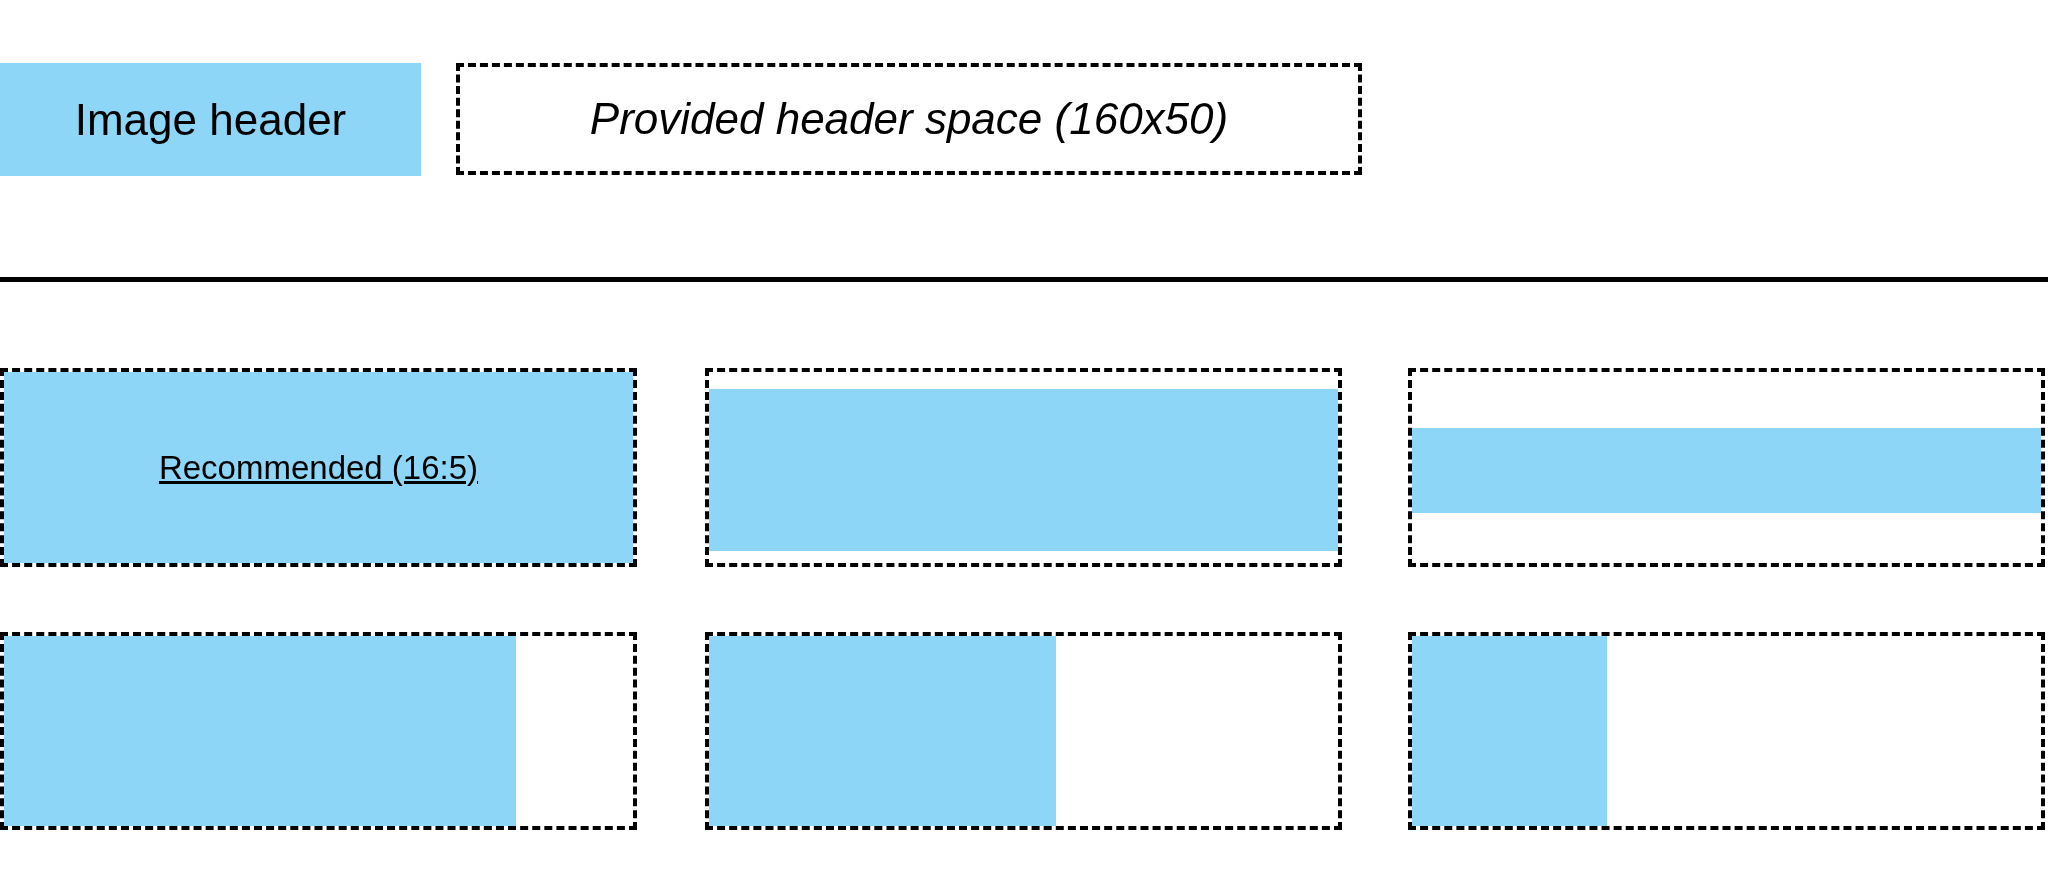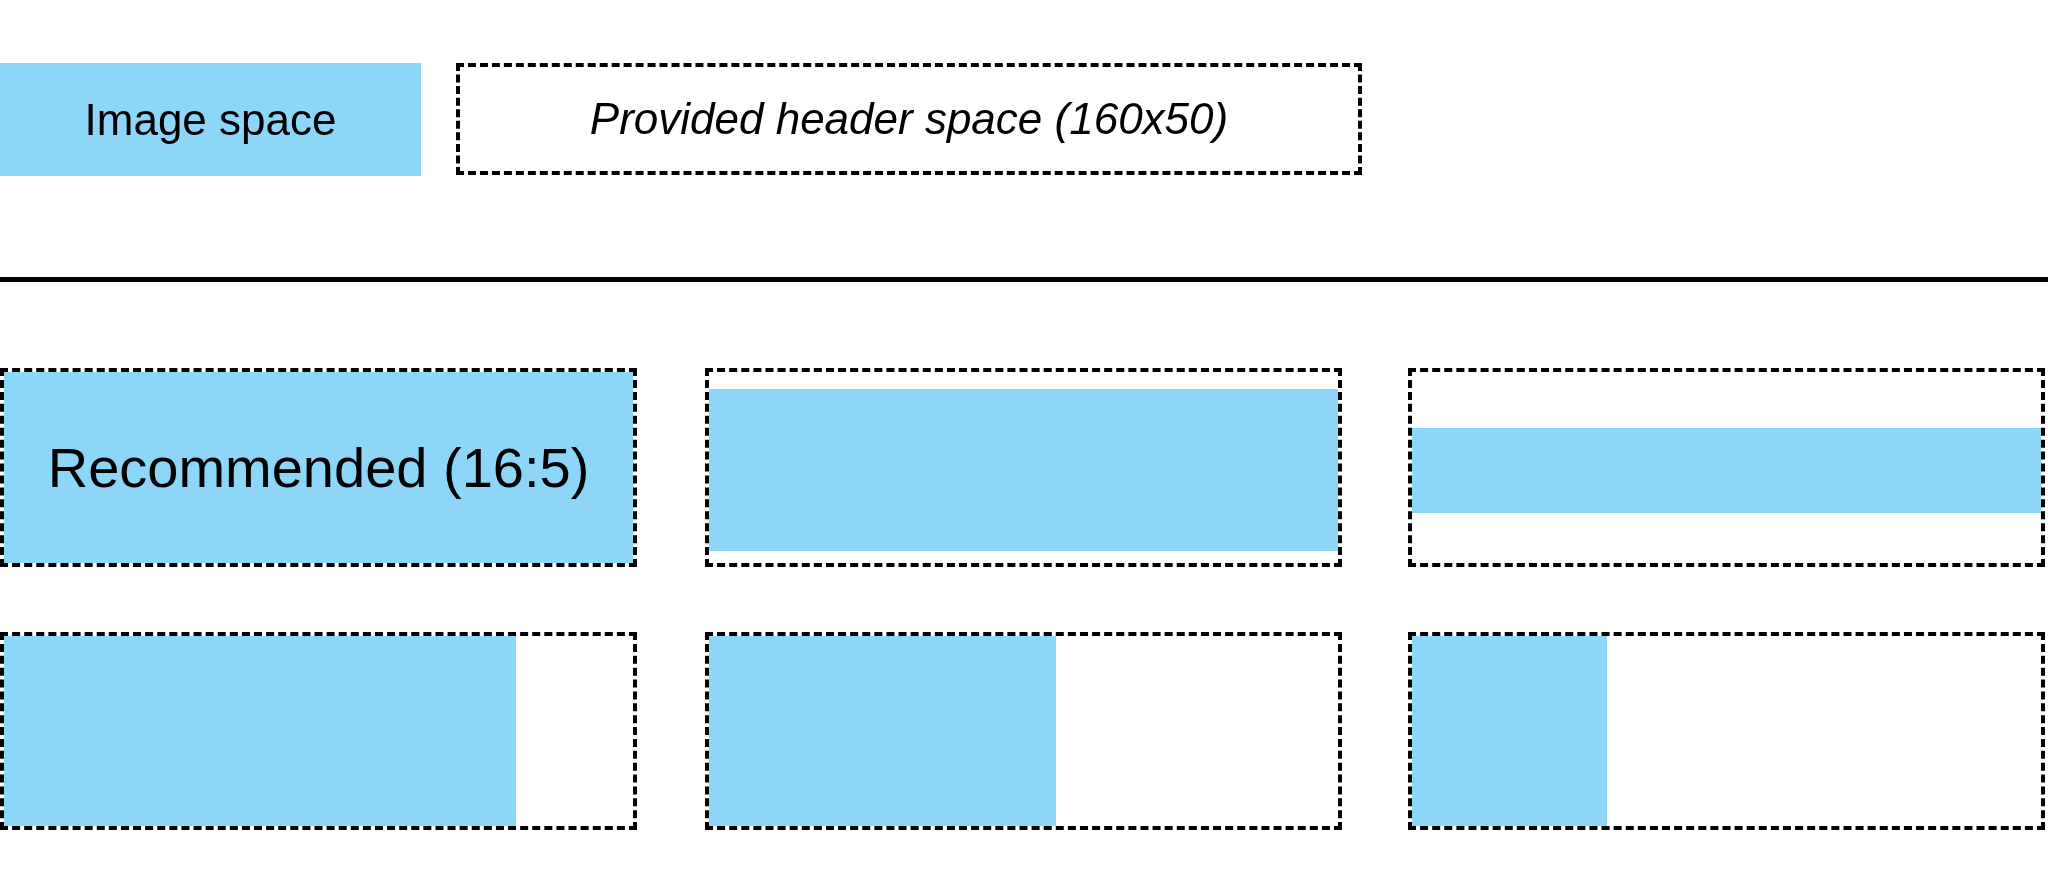--- a/index.html
+++ b/index.html
@@ -79,32 +79,33 @@
     background: var(--asset-color, #8DD6F7);
   }
   .box-label-wrap {
     position: absolute;
     inset: 0;
     display: flex;
     align-items: center;
     justify-content: center;
   }
   .box-label {
-    font-size: 56px;
+    font-size: 33px;
     color: var(--text-color, #000);
     white-space: nowrap;
+    text-decoration: underline;
   }
 </style>
 </head>
 <body>
 
 <div class="canvas">
 
   <div class="legend-swatch">
-    <span class="legend-text">Image space</span>
+    <span class="legend-text">Image header</span>
   </div>
 
   <div class="legend-dashed">
     <span class="legend-text">Provided header space (160x50)</span>
   </div>
 
   <div class="divider"></div>
 
   <div class="example-box row1 col1">
     <div class="box-inner">

